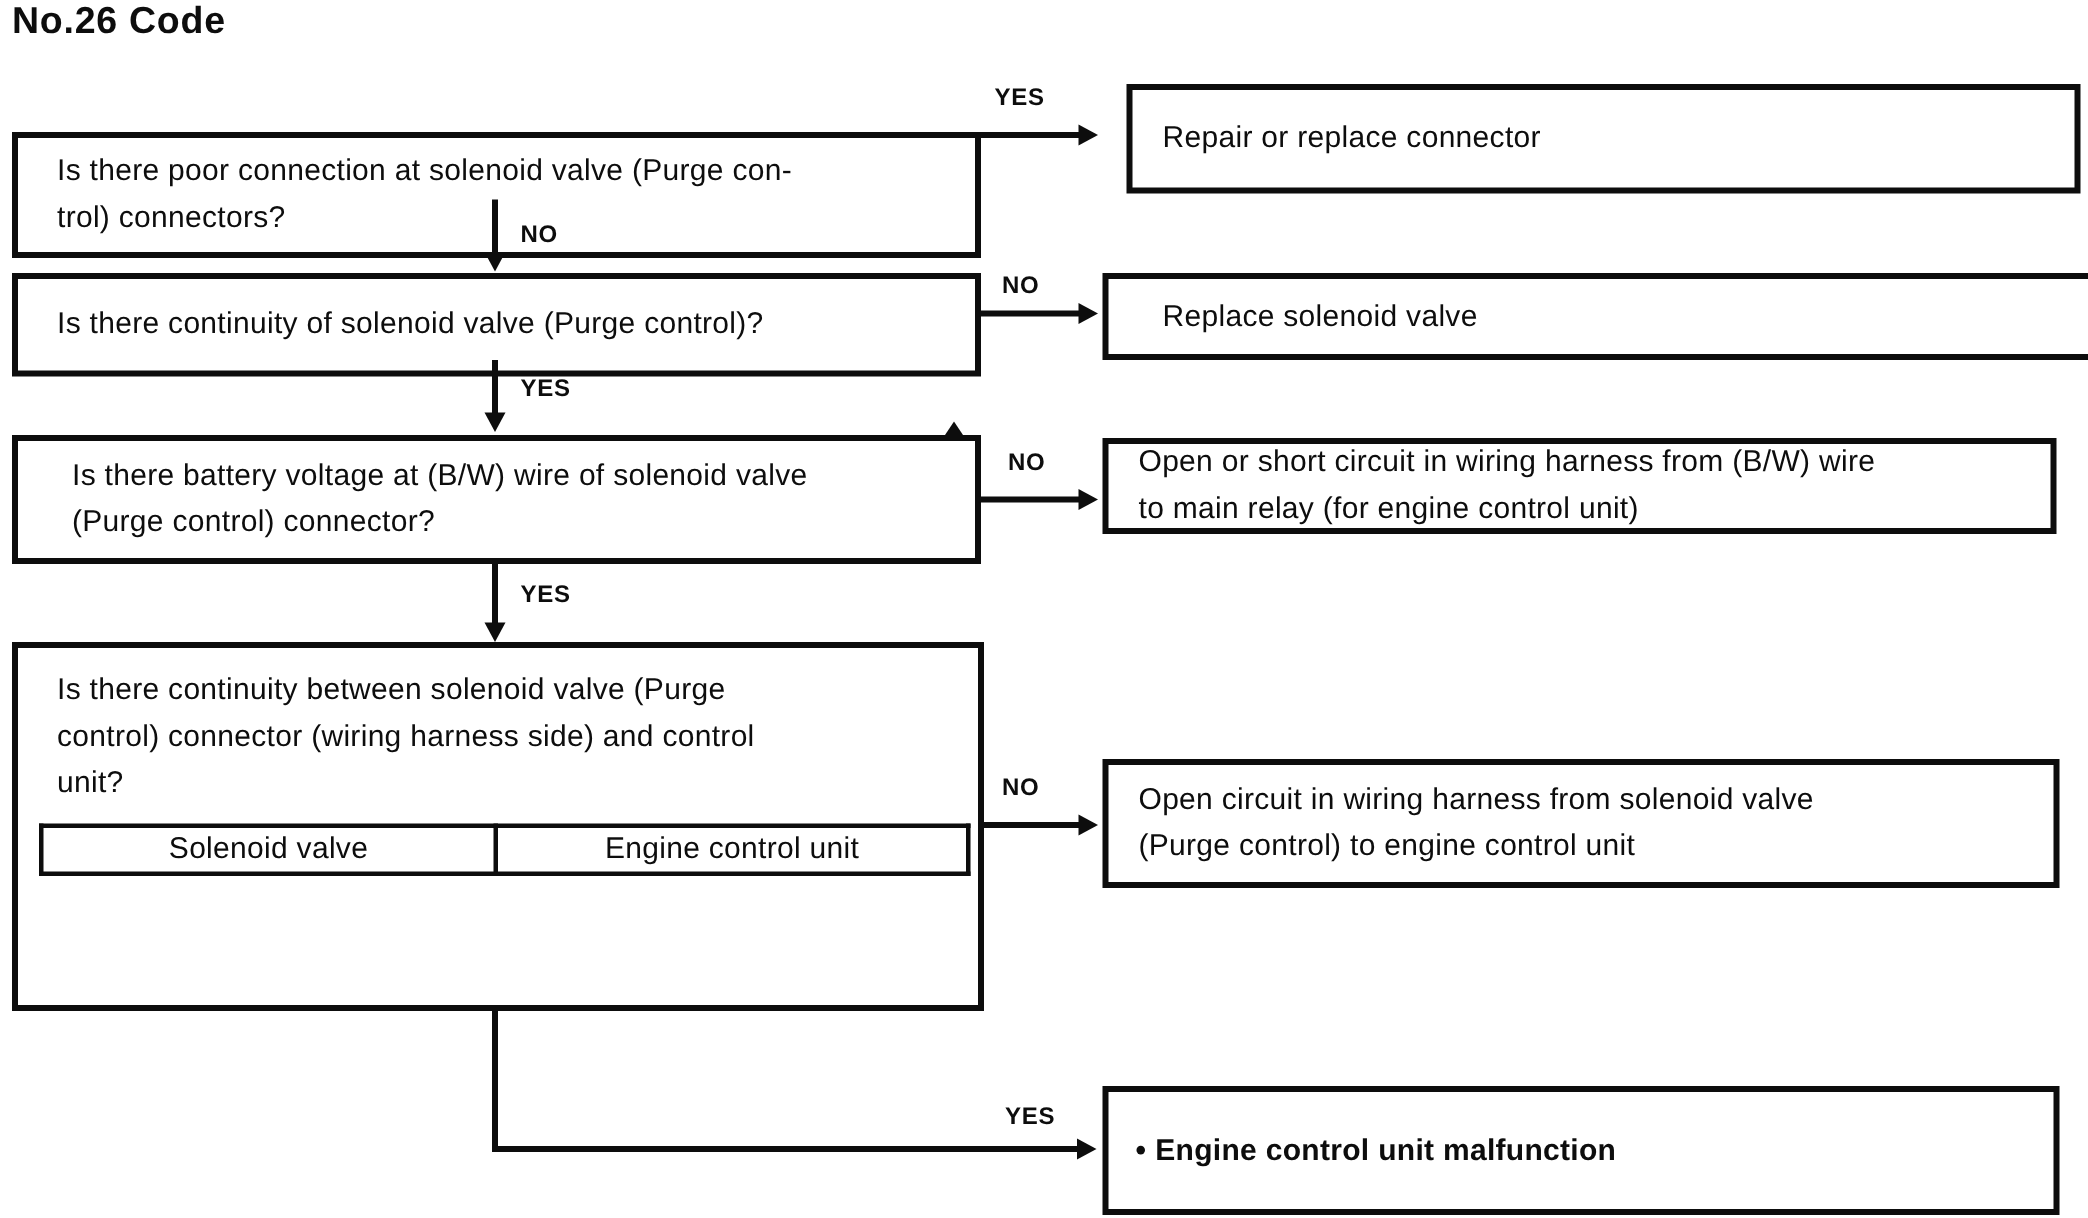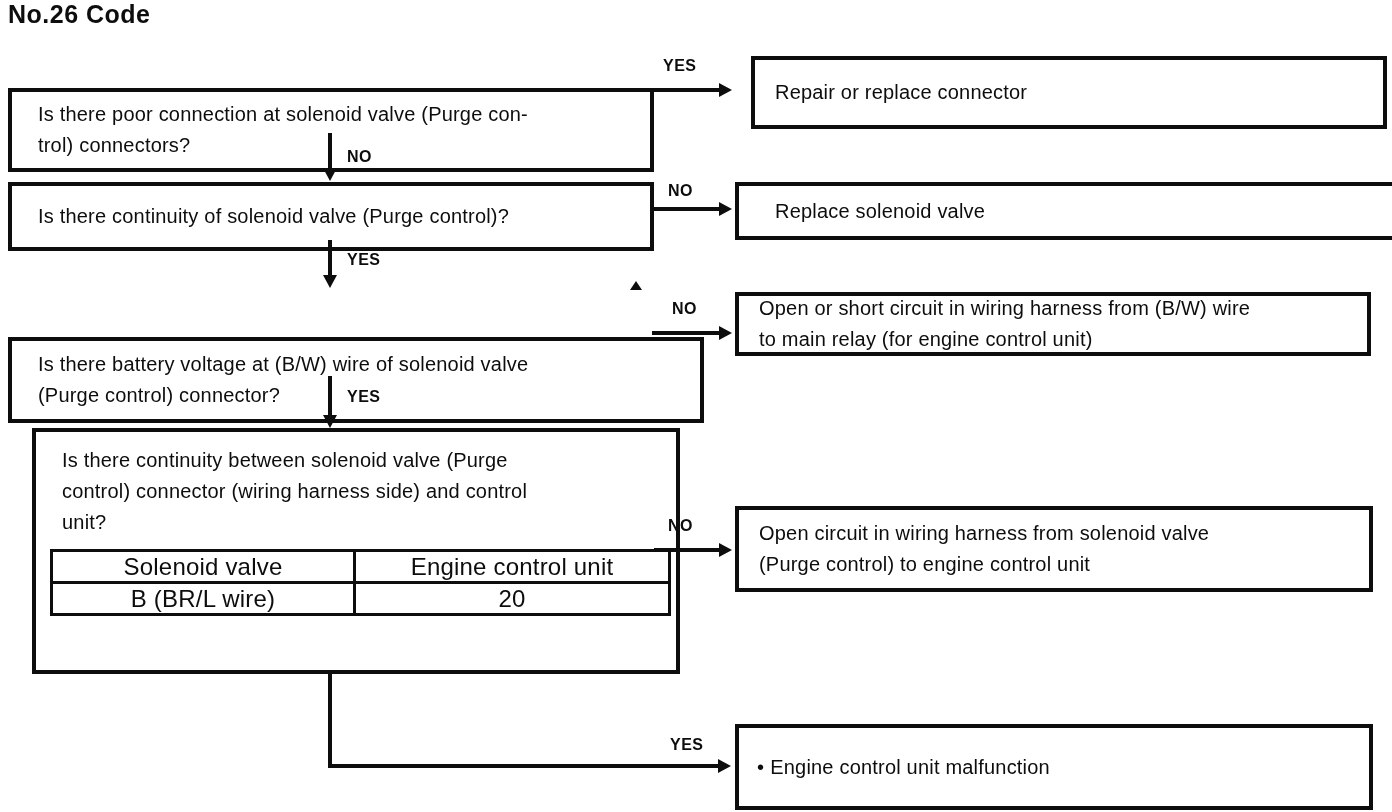--- a/index.html
+++ b/index.html
@@ -35,33 +35,32 @@
     white-space: pre-line;
     font-size: 20px;
     line-height: 31px;
     letter-spacing: 0.2px;
   }
   .q4 {
     flex-direction: column;
     align-items: flex-start;
     justify-content: flex-start;
     padding: 13px 18px 0 26px;
-    margin-left: 24px;
   }
   .pin-table {
     border-collapse: collapse;
     margin-top: 11px;
     margin-left: -12px;
     table-layout: fixed;
     width: 618px;
   }
   .pin-table td {
     border: 3px solid #0d0d0d;
     text-align: center;
-    font-size: 24px;
+    font-size: 20px;
     height: 29px;
     padding: 0;
     letter-spacing: 0.2px;
   }
   .branch-label {
     position: absolute;
     font-size: 16px;
     font-weight: bold;
     letter-spacing: 0.5px;
   }
@@ -96,63 +95,60 @@
     width: 0;
     height: 0;
     border-left: 6px solid transparent;
     border-right: 6px solid transparent;
     border-bottom: 9px solid #0d0d0d;
   }
   .bullet-line {
     font-size: 20px;
     line-height: 31px;
     letter-spacing: 0.2px;
+    font-weight: bold;
   }
   .bullet-line::before {
     content: "\2022";
     margin-right: 6px;
   }
 </style>
 </head>
 <body>
 
 <div class="page-title">No.26 Code</div>
 
 <div class="box" style="left:8px; top:50px; width:646px; height:84px; padding-left:26px;margin-top:38px;">
   <div class="box-text">Is there poor connection at solenoid valve (Purge con-
 trol) connectors?</div>
 </div>
 
 <div class="box" style="left:8px; top:182px; width:646px; height:69px; padding-left:26px;">
   <div class="box-text">Is there continuity of solenoid valve (Purge control)?</div>
 </div>
 
-<div class="box" style="left:8px; top:290px; width:696px; height:86px; padding-left:26px;margin-top:47px;">
+<div class="box" style="left:8px; top:290px; width:646px; height:86px; padding-left:36px;">
   <div class="box-text">Is there battery voltage at (B/W) wire of solenoid valve
 (Purge control) connector?</div>
 </div>
 
 <div class="box q4" style="left:8px; top:428px; width:648px; height:246px;">
   <div class="box-text">Is there continuity between solenoid valve (Purge
 control) connector (wiring harness side) and control
 unit?</div>
   <table class="pin-table">
     <colgroup>
         <col style="width:303px;">
         <col style="width:315px;">
       </colgroup>
     <tbody>
         <tr>
       <td>Solenoid valve</td>
       <td>Engine control unit</td>
     </tr>
-    <tr>
-      <td>B (BR/L wire)</td>
-      <td>20</td>
-    </tr>
   </tbody>
     </table>
 </div>
 
 <div class="box" style="left:735px; top:56px; width:636px; height:73px; padding-left:20px;margin-left:16px;">
   <div class="box-text">Repair or replace connector</div>
 </div>
 
 <div class="box" style="left:735px; top:182px; width:692px; height:58px; padding-left:36px;">
   <div class="box-text">Replace solenoid valve</div>

